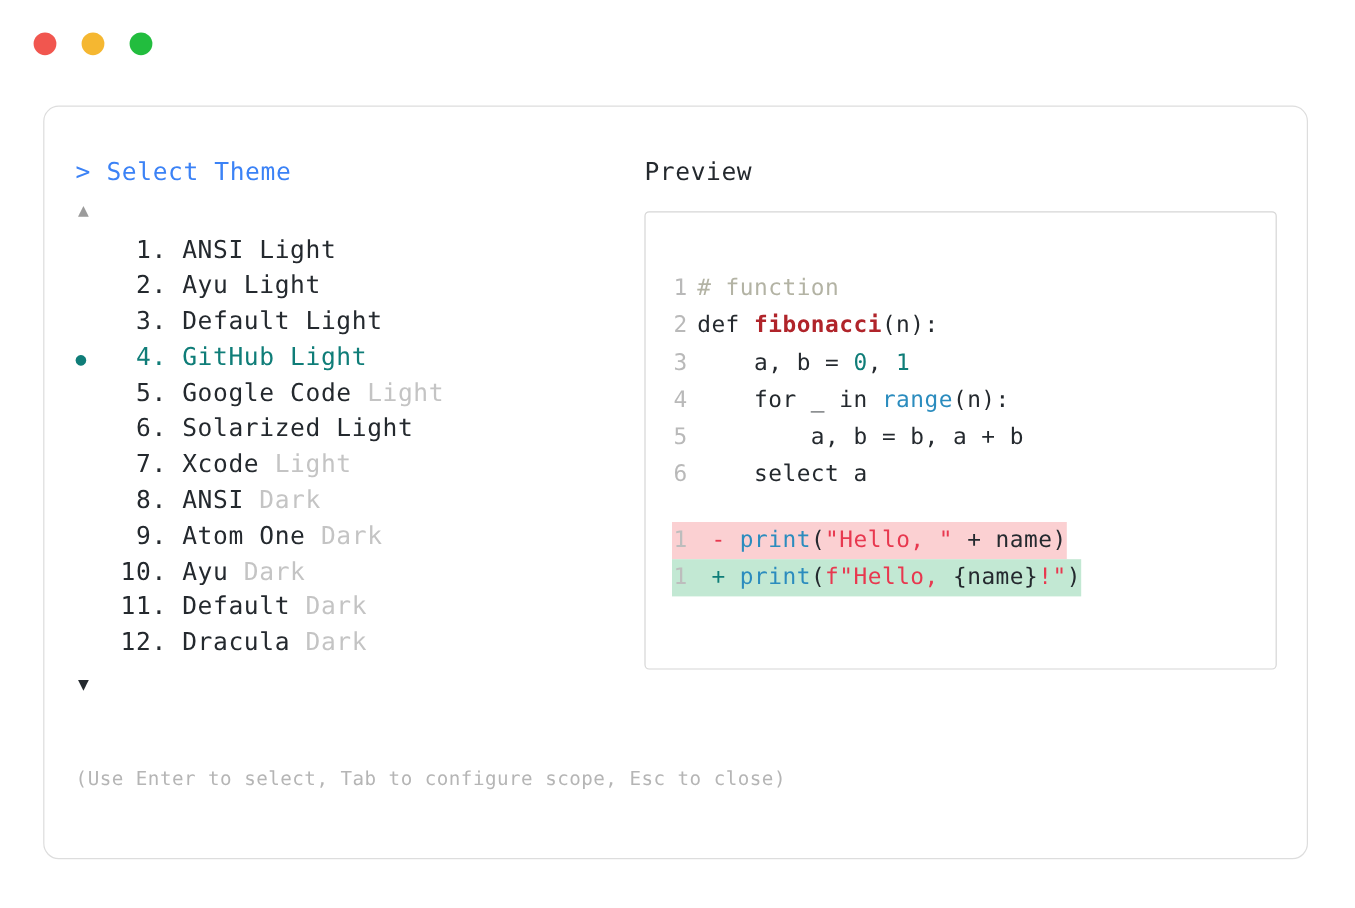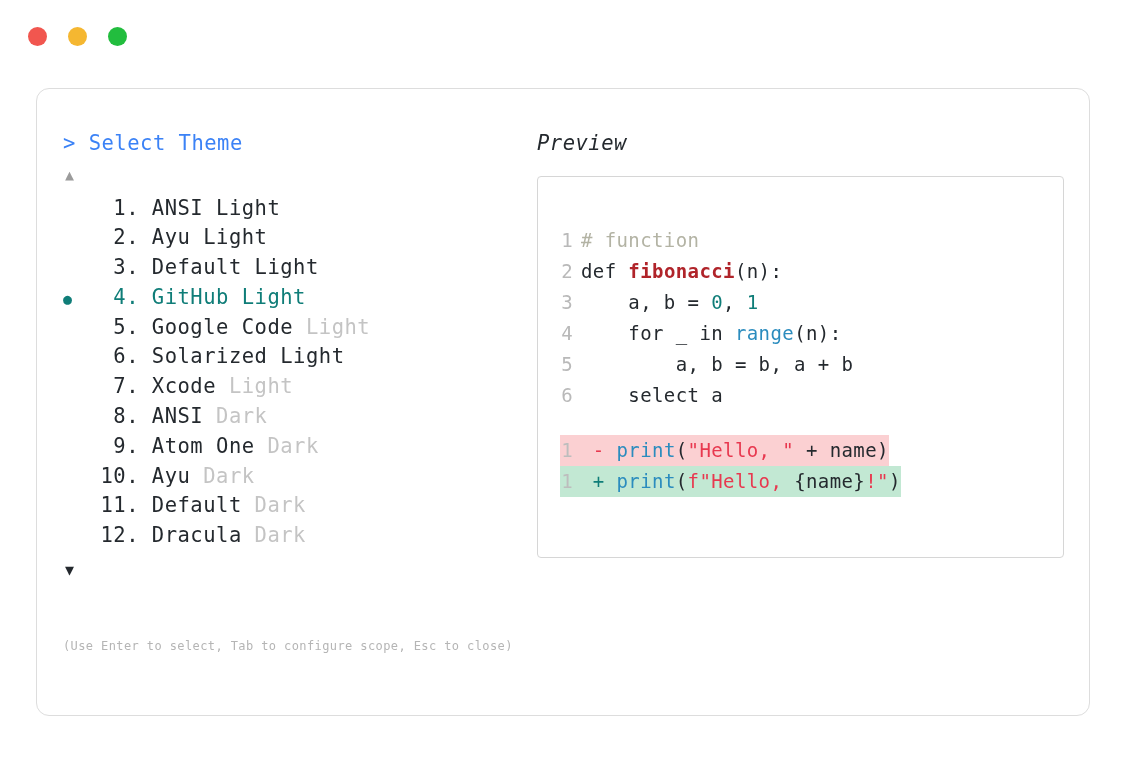--- a/index.html
+++ b/index.html
@@ -114,21 +114,20 @@
     left: 500px;
     top: 44px;
     width: 530px;
   }
   .preview-label {
     font-size: 20.5px;
     color: #24292e;
     letter-spacing: 0.5px;
     white-space: pre;
     line-height: 1;
-    font-style: italic;
   }
   .preview-box {
     margin-top: 22px;
     width: 527px;
     height: 382px;
     box-sizing: border-box;
     border: 1.5px solid #d6d6d6;
     border-radius: 4px;
     background: #ffffff;
     padding: 48px 16px 0 22px;
@@ -173,21 +172,21 @@
   .diff-add { background: #c2e8d3; }
   .diff-del .ln, .diff-add .ln { color: #bdbdbd; }
   .diff-sign-del { color: #e8384f; }
   .diff-sign-add { color: #0f7d78; }
 
   
   .footer-hint {
     position: absolute;
     left: 26px;
     top: 550px;
-    font-size: 12px;
+    font-size: 16px;
     letter-spacing: 0.4px;
     color: #b5b5b5;
     white-space: pre;
   }
 </style>
 </head>
 <body>
 
 <div class="titlebar">
   <span class="dot" style="background: rgb(241, 86, 79);"></span>

